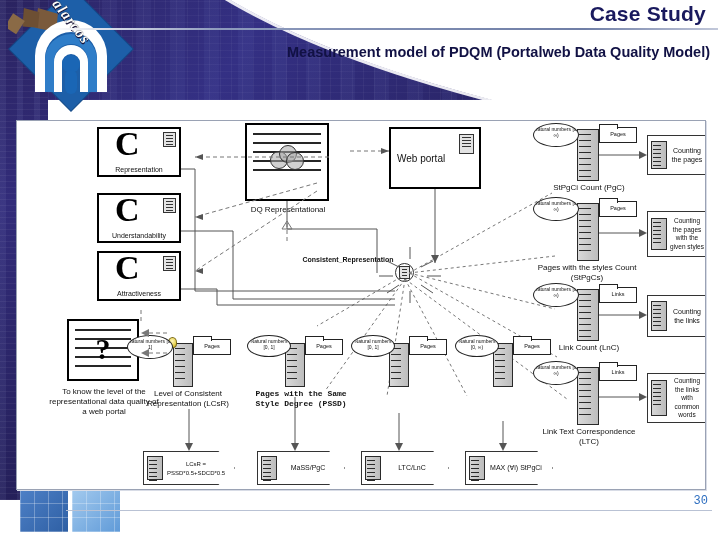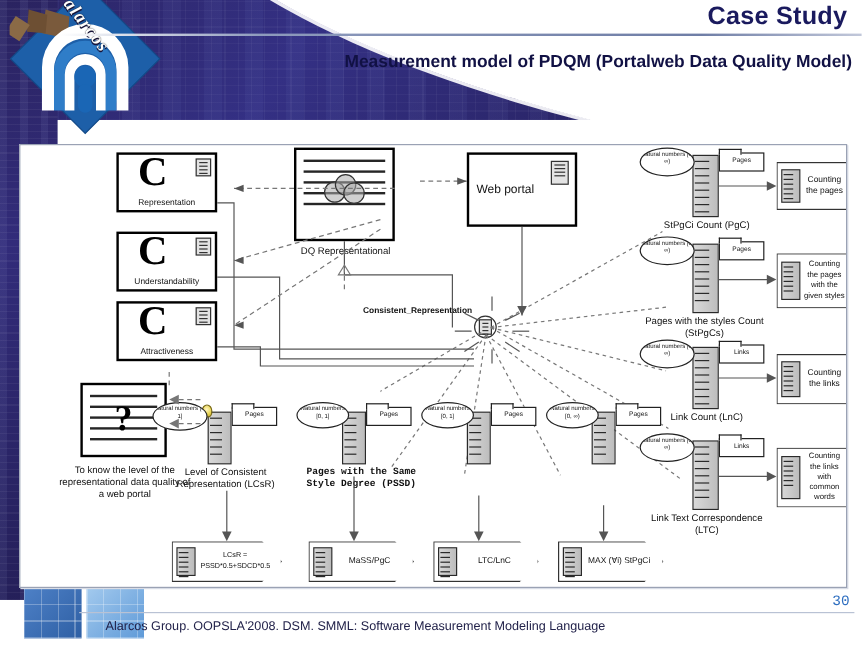--- a/index.html
+++ b/index.html
@@ -539,14 +539,13 @@
       <div class="cb-grid"></div>
     </div>
   <div class="cb cb2">
       <div class="cb-grid"></div>
     </div>
 </div>
 
 <div class="footer">
   <div class="footer-rule"></div>
   <div class="page-num">30</div>
-  <div class="footer-text">Alarcos Group. OOPSLA'2008. DSM. SMML: Software Measurement Modeling Language</div>
 </div>
 
 </body></html>

